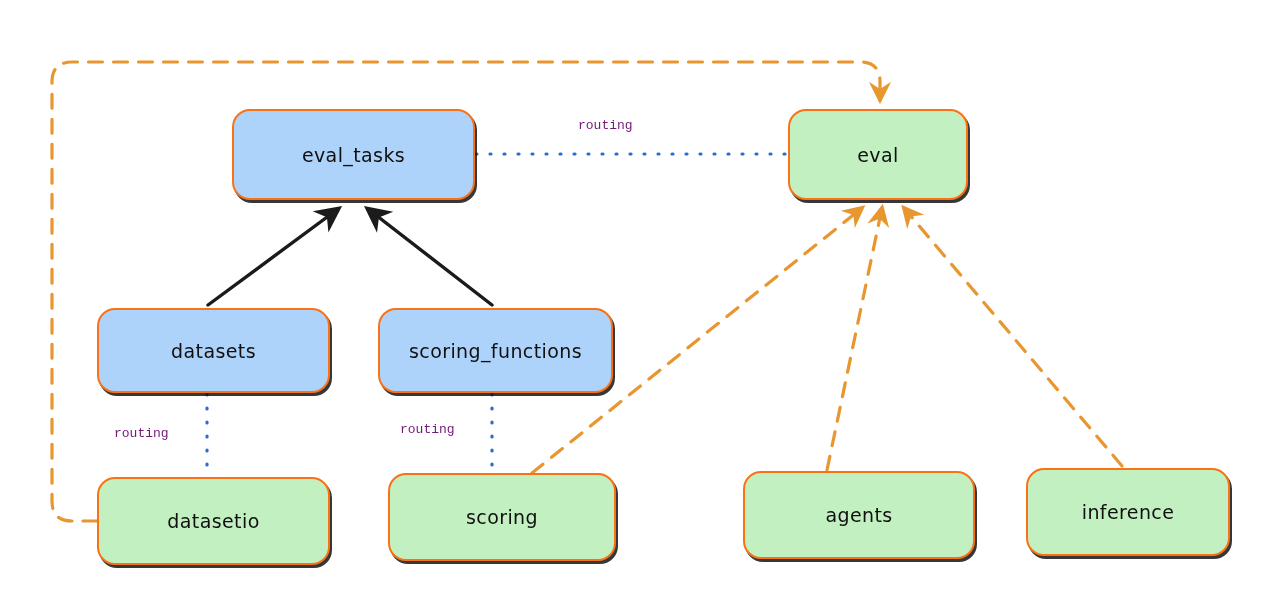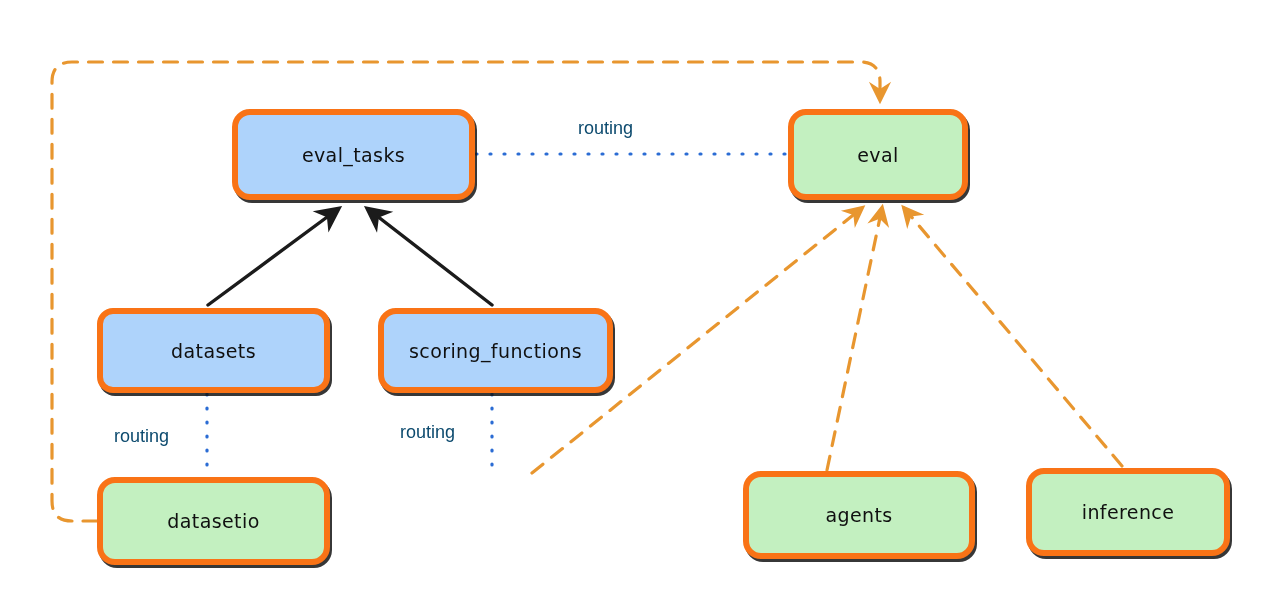--- a/index.html
+++ b/index.html
@@ -20,21 +20,21 @@
   #edge-layer {
     position: absolute;
     left: 0;
     top: 0;
     width: 1280px;
     height: 596px;
   }
   .node {
     position: absolute;
     box-sizing: border-box;
-    border: 6px solid #f97316;
+    border: 2px solid #f97316;
     border-radius: 18px;
     display: flex;
     align-items: center;
     justify-content: center;
     box-shadow: 2px 3px 0px rgba(20,20,20,0.85);
   }
   .node.blue {
     background: #aed3fb;
   }
   .node.green {
@@ -43,23 +43,23 @@
   .node-label {
     font-family: "DejaVu Sans", sans-serif;
     font-size: 19px;
     color: #101010;
     letter-spacing: 0.4px;
     white-space: nowrap;
     user-select: none;
   }
   .edge-label {
     position: absolute;
-    font-family: Liberation Sans, sans-serif;
-    font-size: 18px;
-    color: #0c4a6e;
+    font-family: Liberation Mono, monospace;
+    font-size: 13px;
+    color: #701a75;
     white-space: nowrap;
     user-select: none;
   }
 </style>
 </head>
 <body>
 
 <div id="diagram-canvas">
 
   <svg id="edge-layer" viewBox="0 0 1280 596" xmlns="http://www.w3.org/2000/svg">
@@ -92,32 +92,35 @@
   </svg>
 
   <div class="node blue" style="left:232px; top:109px; width:243px; height:91px;">
     <span class="node-label">eval_tasks</span>
   </div>
 
   <div class="node green" style="left:788px; top:109px; width:180px; height:91px;">
     <span class="node-label">eval</span>
   </div>
 
-  <div class="node blue" style="left:97px; top:308px; width:233px; height:85px;border-radius:16px;">
+  <div class="node blue" style="left:97px; top:308px; width:233px; height:85px;">
     <span class="node-label">datasets</span>
   </div>
 
   <div class="node blue" style="left:378px; top:308px; width:235px; height:85px;">
     <span class="node-label">scoring_functions</span>
   </div>
 
   <div class="node green" style="left:97px; top:477px; width:233px; height:88px;">
     <span class="node-label">datasetio</span>
   </div>
 
+  <div class="node green" style="left:388px; top:473px; width:228px; height:88px;">
+    <span class="node-label">scoring</span>
+  </div>
 
   <div class="node green" style="left:709px; top:471px; width:232px; height:88px;margin-left:34px;">
     <span class="node-label">agents</span>
   </div>
 
   <div class="node green" style="left:1026px; top:468px; width:204px; height:88px;">
     <span class="node-label">inference</span>
   </div>
 
   <div class="edge-label" style="left:578px; top:118px;">routing</div>

